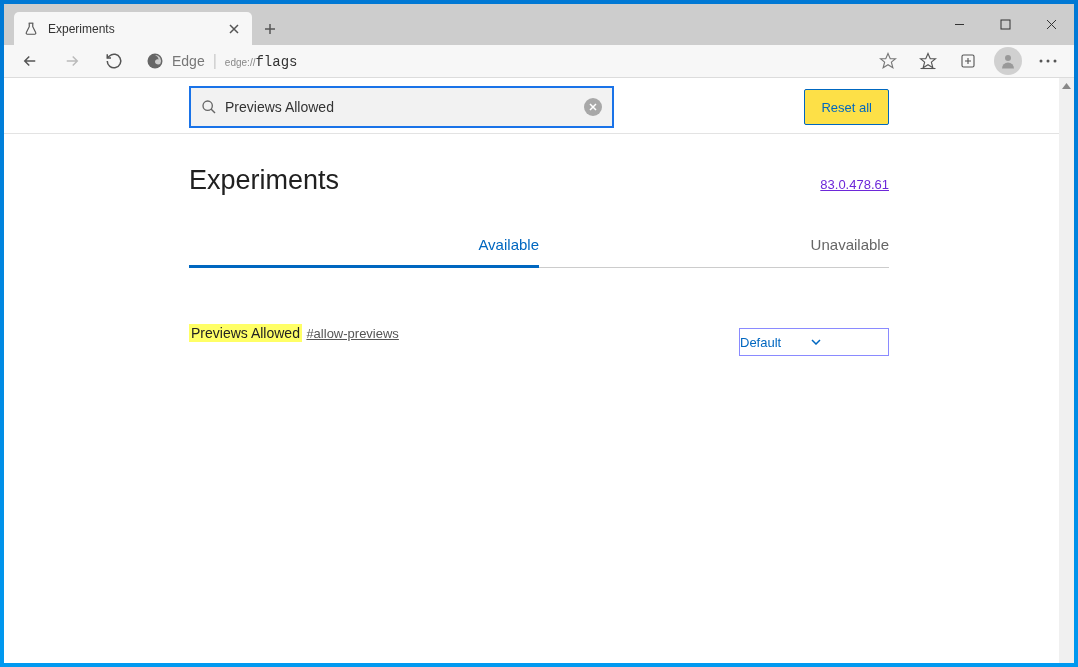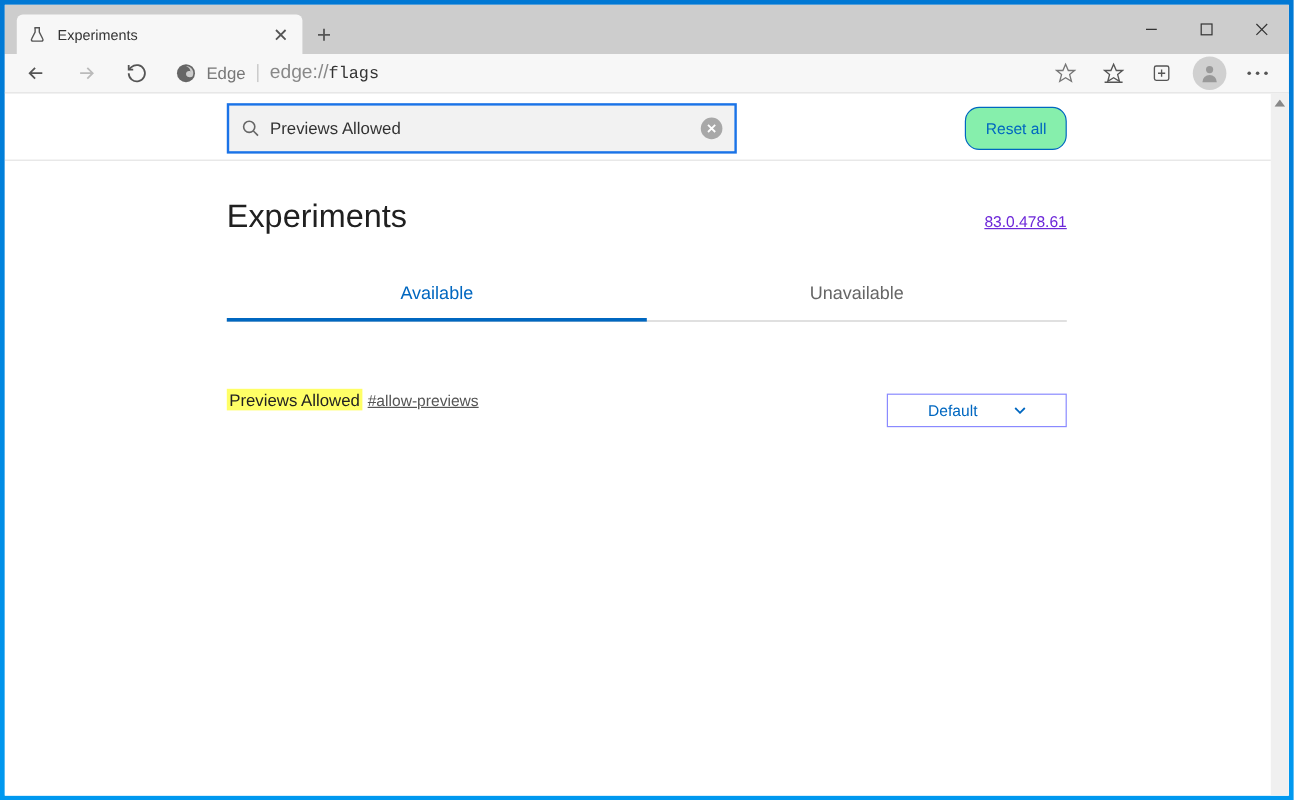--- a/index.html
+++ b/index.html
@@ -11,47 +11,47 @@
   .tab-close { width: 16px; height: 16px; display: flex; align-items: center; justify-content: center; color: #555; cursor: pointer; }
   .newtab { width: 24px; height: 33px; display:flex; align-items:center; justify-content:center; color:#555; cursor:pointer; margin-left:6px; }
   .win-controls { position: absolute; right: 0; top: 0; display: flex; height: 41px; }
   .win-btn { width: 46px; display: flex; align-items: center; justify-content: center; cursor: pointer; }
   .toolbar { height: 28px; background: #f7f7f7; border-bottom: 1px solid #dcdcdc; display: flex; align-items: center; padding: 16px 8px; gap: 6px; }
   .nav-btn { width: 36px; height: 36px; display: flex; align-items: center; justify-content: center; cursor: pointer; color:#555; }
   .nav-btn.disabled { color: #bbb; }
   .addrbar { flex:1; height: 32px; display:flex; align-items:center; gap:8px; padding: 0 8px; }
   .edge-label { color:#777; font-size: 14px; }
   .url-divider { color:#ccc; }
-  .url-gray { color:#888; font-size:16px; }
+  .url-gray { color:#888; font-size:10px; }
   .url-bold { color:#333; font-size:14px;font-family:Liberation Mono, monospace; }
   .toolbar-right { display:flex; align-items:center; gap:4px; }
   .icon-btn { width: 36px; height:36px; display:flex; align-items:center; justify-content:center; cursor:pointer; color:#555; }
   .avatar { width:28px; height:28px; background:#d0d0d0; border-radius:50%; display:flex; align-items:center; justify-content:center; }
   .content { flex:1; position:relative; overflow:hidden; background:#fff; }
   .scrollbar { position:absolute; right:0; top:0; width:15px; height:100%; background:#f0f0f0; }
   .scrollbar .up { position:absolute; top:0; left:0; right:0; height:15px; display:flex; align-items:center; justify-content:center; color:#888;}
   .inner { padding: 8px 0 0 0; margin: 0 auto; width: 700px; }
   .searchrow { display:flex; align-items:center; gap:30px; padding: 0 0 12px 0; justify-content: space-between;}
   .searchbox { background:#f2f2f2; border:2px solid #1a73e8; height:42px; width:425px; display:flex; align-items:center; padding:0 10px; gap:8px; }
   .searchbox input { flex:1; background:transparent; border:none; outline:none; font-size:14px; color:#333; }
   .clear-btn { width:18px; height:18px; background:#a8a8a8; border-radius:50%; display:flex; align-items:center; justify-content:center; cursor:pointer; }
-  .reset-btn { border:1px solid #0067c0; background:#86efac; color:#0067c0; height:36px; padding:0 16px; font-size:13px; cursor:pointer; border-radius:12px; margin-left: auto;}
+  .reset-btn { border:1px solid #0067c0; background:#fde047; color:#0067c0; height:36px; padding:0 16px; font-size:13px; cursor:pointer; border-radius:2px; margin-left: auto;}
   .divider-full { position:absolute; left:0; right:15px; top:55px; height:1px; background:#e3e3e3; }
   .hrow { display:flex; align-items:baseline; justify-content:space-between; margin-top:25px; }
   .h1 { font-size:27px; color:#202020; font-weight:400; }
   .version { font-size:13px; color:#6d28d9;text-decoration:underline; }
   .tabs-row { display:flex; margin-top:28px; border-bottom:1px solid #ccc; }
-  .tab-h { flex:1; text-align:center; padding:12px 0; font-size:15px; color:#666; cursor:pointer; }
+  .tab-h { flex:1; text-align:right; padding:12px 0; font-size:15px; color:#666; cursor:pointer; }
   .tab-h.active { color:#0067c0; border-bottom:3px solid #0067c0; margin-bottom:-1px; }
   .flag { margin-top:42px; display:flex; gap:30px; align-items: flex-start;}
   .flag-left { flex:1; }
   .flag-title { display:inline; font-size:14px; background:#ffff66; color:#222; padding:1px 2px; }
   .flag-desc { font-size:13px; color:#555; line-height:1.5; margin-top:4px; }
   .flag-anchor { font-size:13px; color:#555; text-decoration: underline; margin-top:16px; display:inline-block; cursor:pointer; }
-  .flag-select { border:1px solid #8a8aff; background:#fff; color:#0067c0; height:28px; width:150px; display:flex; align-items:center; justify-content:center; gap:30px; font-size:13px; cursor:pointer; margin-top:18px; }
+  .flag-select { border:1px solid #8a8aff; background:#fff; color:#0067c0; height:28px; width:150px; display:flex; align-items:center; justify-content:flex-start; gap:30px; font-size:13px; cursor:pointer; margin-top:18px; }
   svg { display:block; }
 </style>
 </head>
 <body>
 
 <div class="window">
 
   <div class="titlebar">
     <div class="tab">
       <span>

